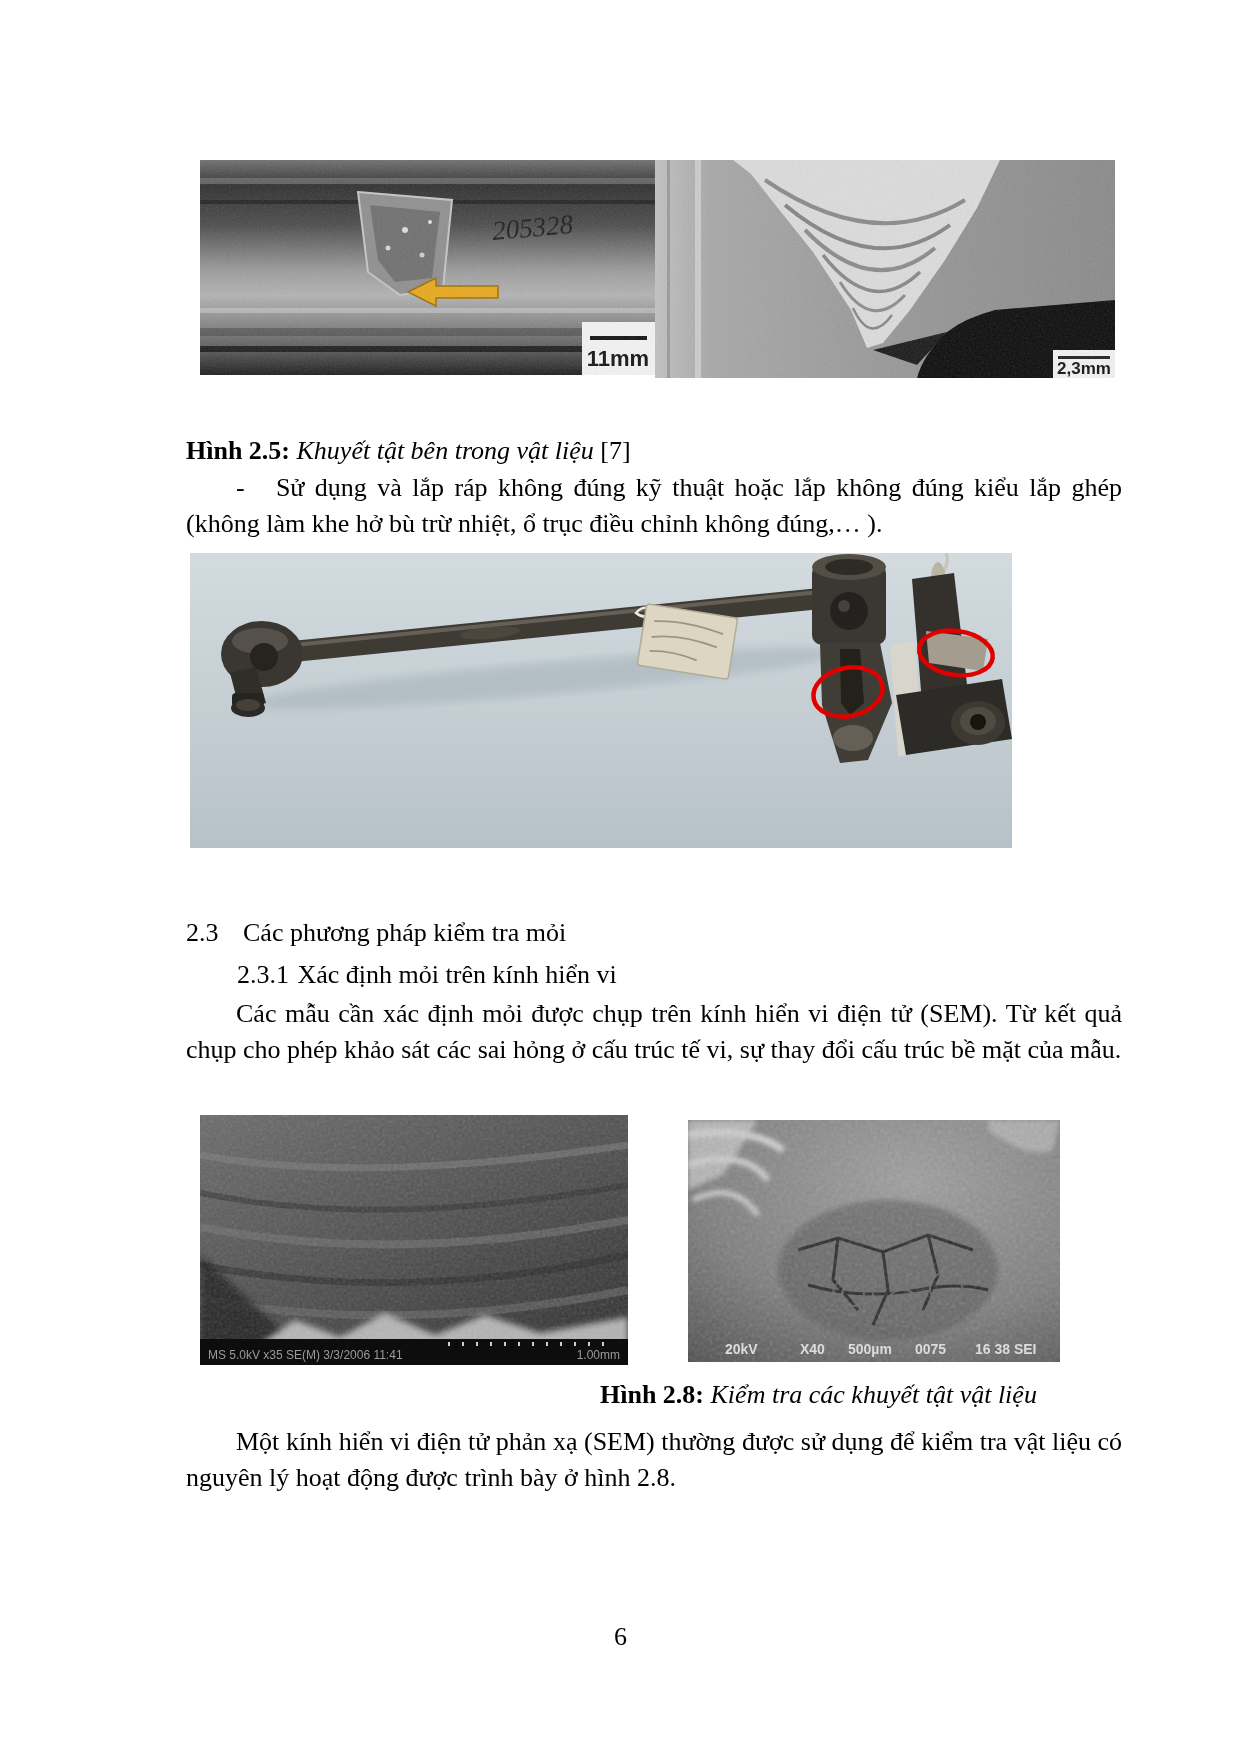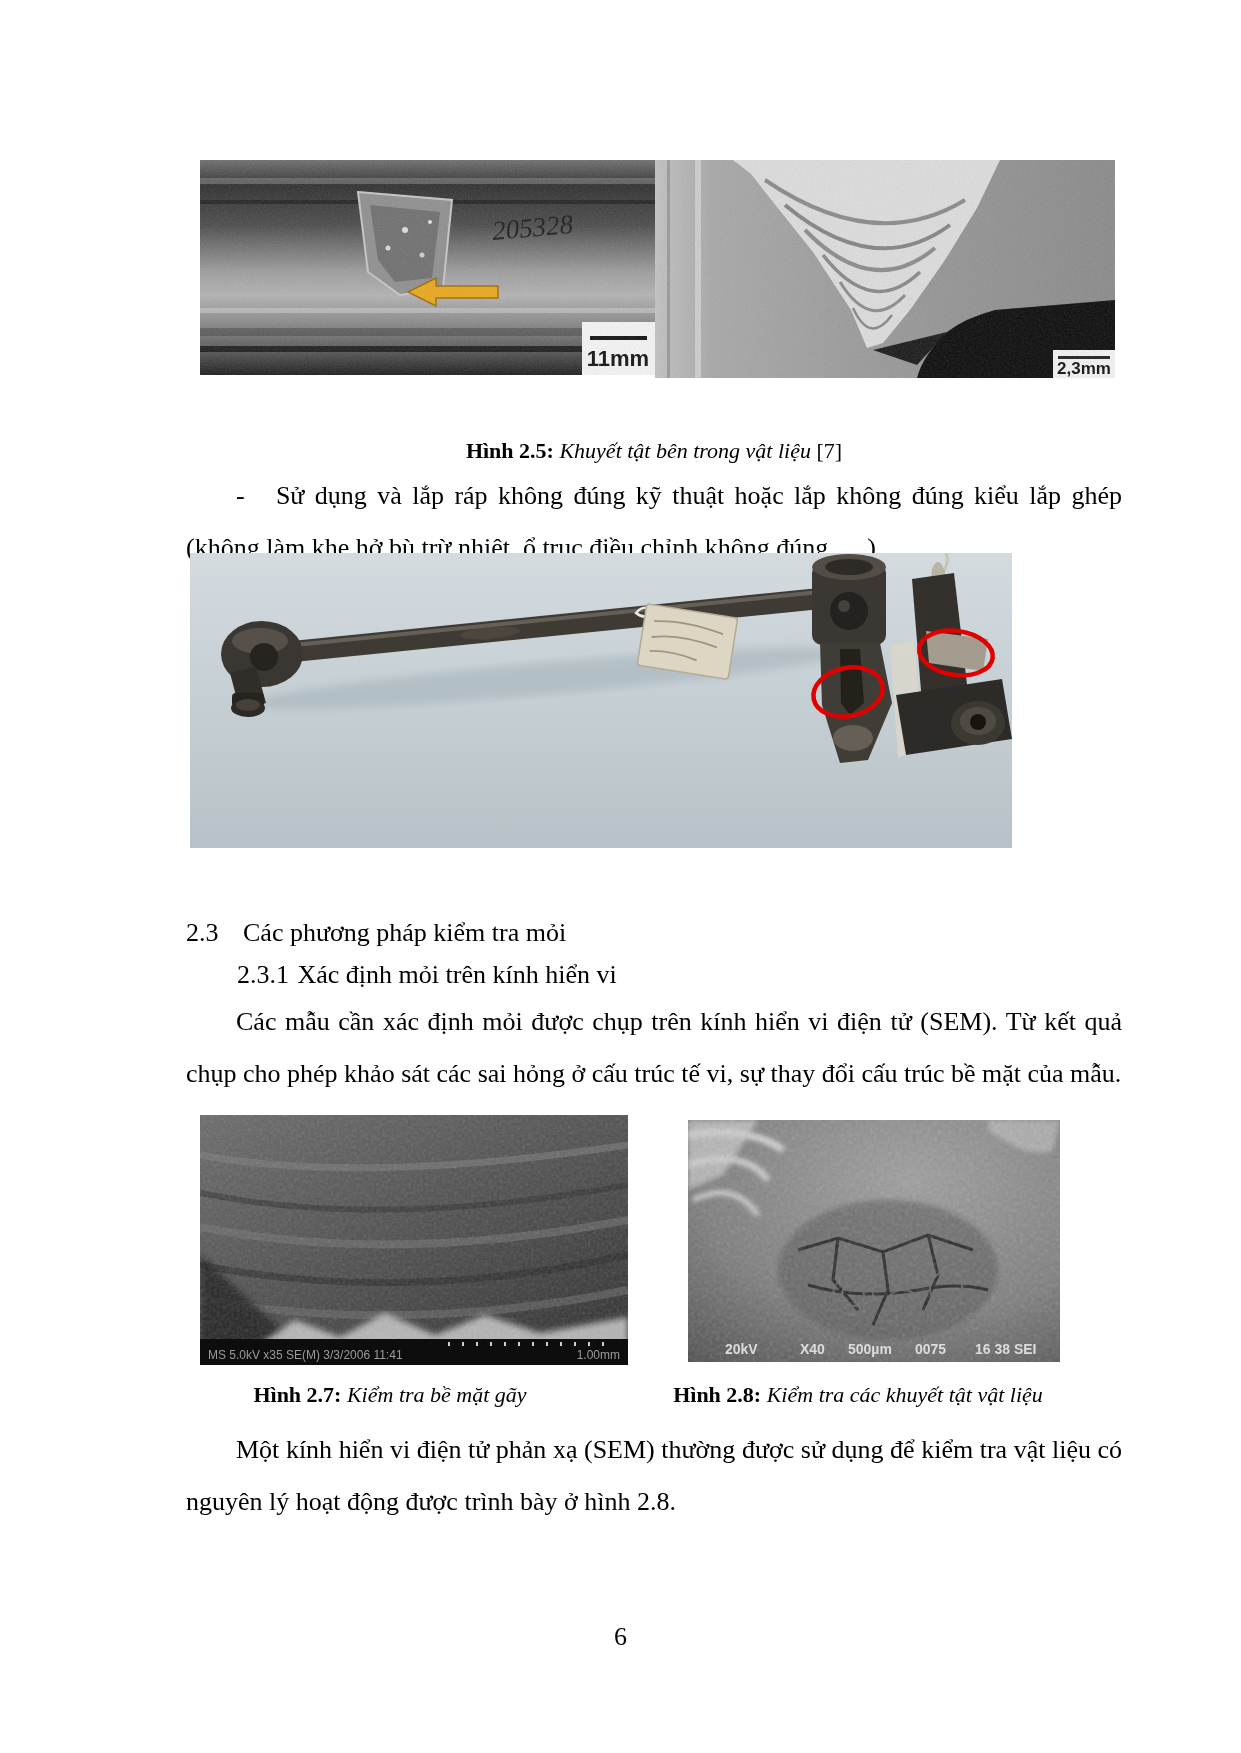--- a/index.html
+++ b/index.html
@@ -1,22 +1,22 @@
 <!DOCTYPE html>
 <html><head>
 <meta charset="utf-8">
 <style>
   *{box-sizing:border-box}
   html,body{margin:0;padding:0;background:#ffffff}
   .page{position:relative;width:1241px;height:1753px;background:#ffffff;
         font-family:"Liberation Serif",serif;color:#000;overflow:hidden}
   .abs{position:absolute}
-  .body-text{font-size:26px;line-height:52px;text-align:justify}
+  .body-text{font-size:26px;line-height:36px;text-align:justify}
   .indent{text-indent:50px}
-  .caption{font-size:22px;line-height:34px;text-align:center}
+  .caption{font-size:26px;line-height:34px;}
   .cap-label{font-weight:bold}
   .cap-italic{font-style:italic}
   .heading{font-size:26px;font-weight:normal;line-height:34px}
   .h-num-1{display:inline-block;margin-right:18px}
   .h-num-2{display:inline-block;margin-right:2px}
   .page-number{font-size:26px;text-align:center;width:1241px}
   svg{display:block}
 </style>
 </head>
 <body>
@@ -275,24 +275,20 @@
       <g font-family="Liberation Sans, sans-serif" font-size="14" font-weight="bold" fill="#dcdcdc">
         <text x="37" y="234">20kV</text>
         <text x="112" y="234">X40</text>
         <text x="160" y="234">500µm</text>
         <text x="227" y="234">0075</text>
         <text x="287" y="234">16 38 SEI</text>
       </g>
     </svg>
   </div>
 
-  <div class="caption abs" style="left:170px;top:1378px;width:440px">
-    <span class="cap-label">Hình 2.7:</span>
-    <span class="cap-italic">Kiểm tra bề mặt gãy</span>
-  </div>
   <div class="caption abs" style="left:600px;top:1378px;width:516px">
     <span class="cap-label">Hình 2.8:</span>
     <span class="cap-italic">Kiểm tra các khuyết tật vật liệu</span>
   </div>
 
   <div class="body-text indent abs" style="left:186px;top:1424px;width:936px">Một kính hiển vi điện tử phản xạ (SEM) thường được sử dụng để kiểm tra vật liệu có nguyên lý hoạt động được trình bày ở hình 2.8.</div>
 
   <div class="page-number abs" style="left:0;top:1622px">6</div>
 
 </div>

